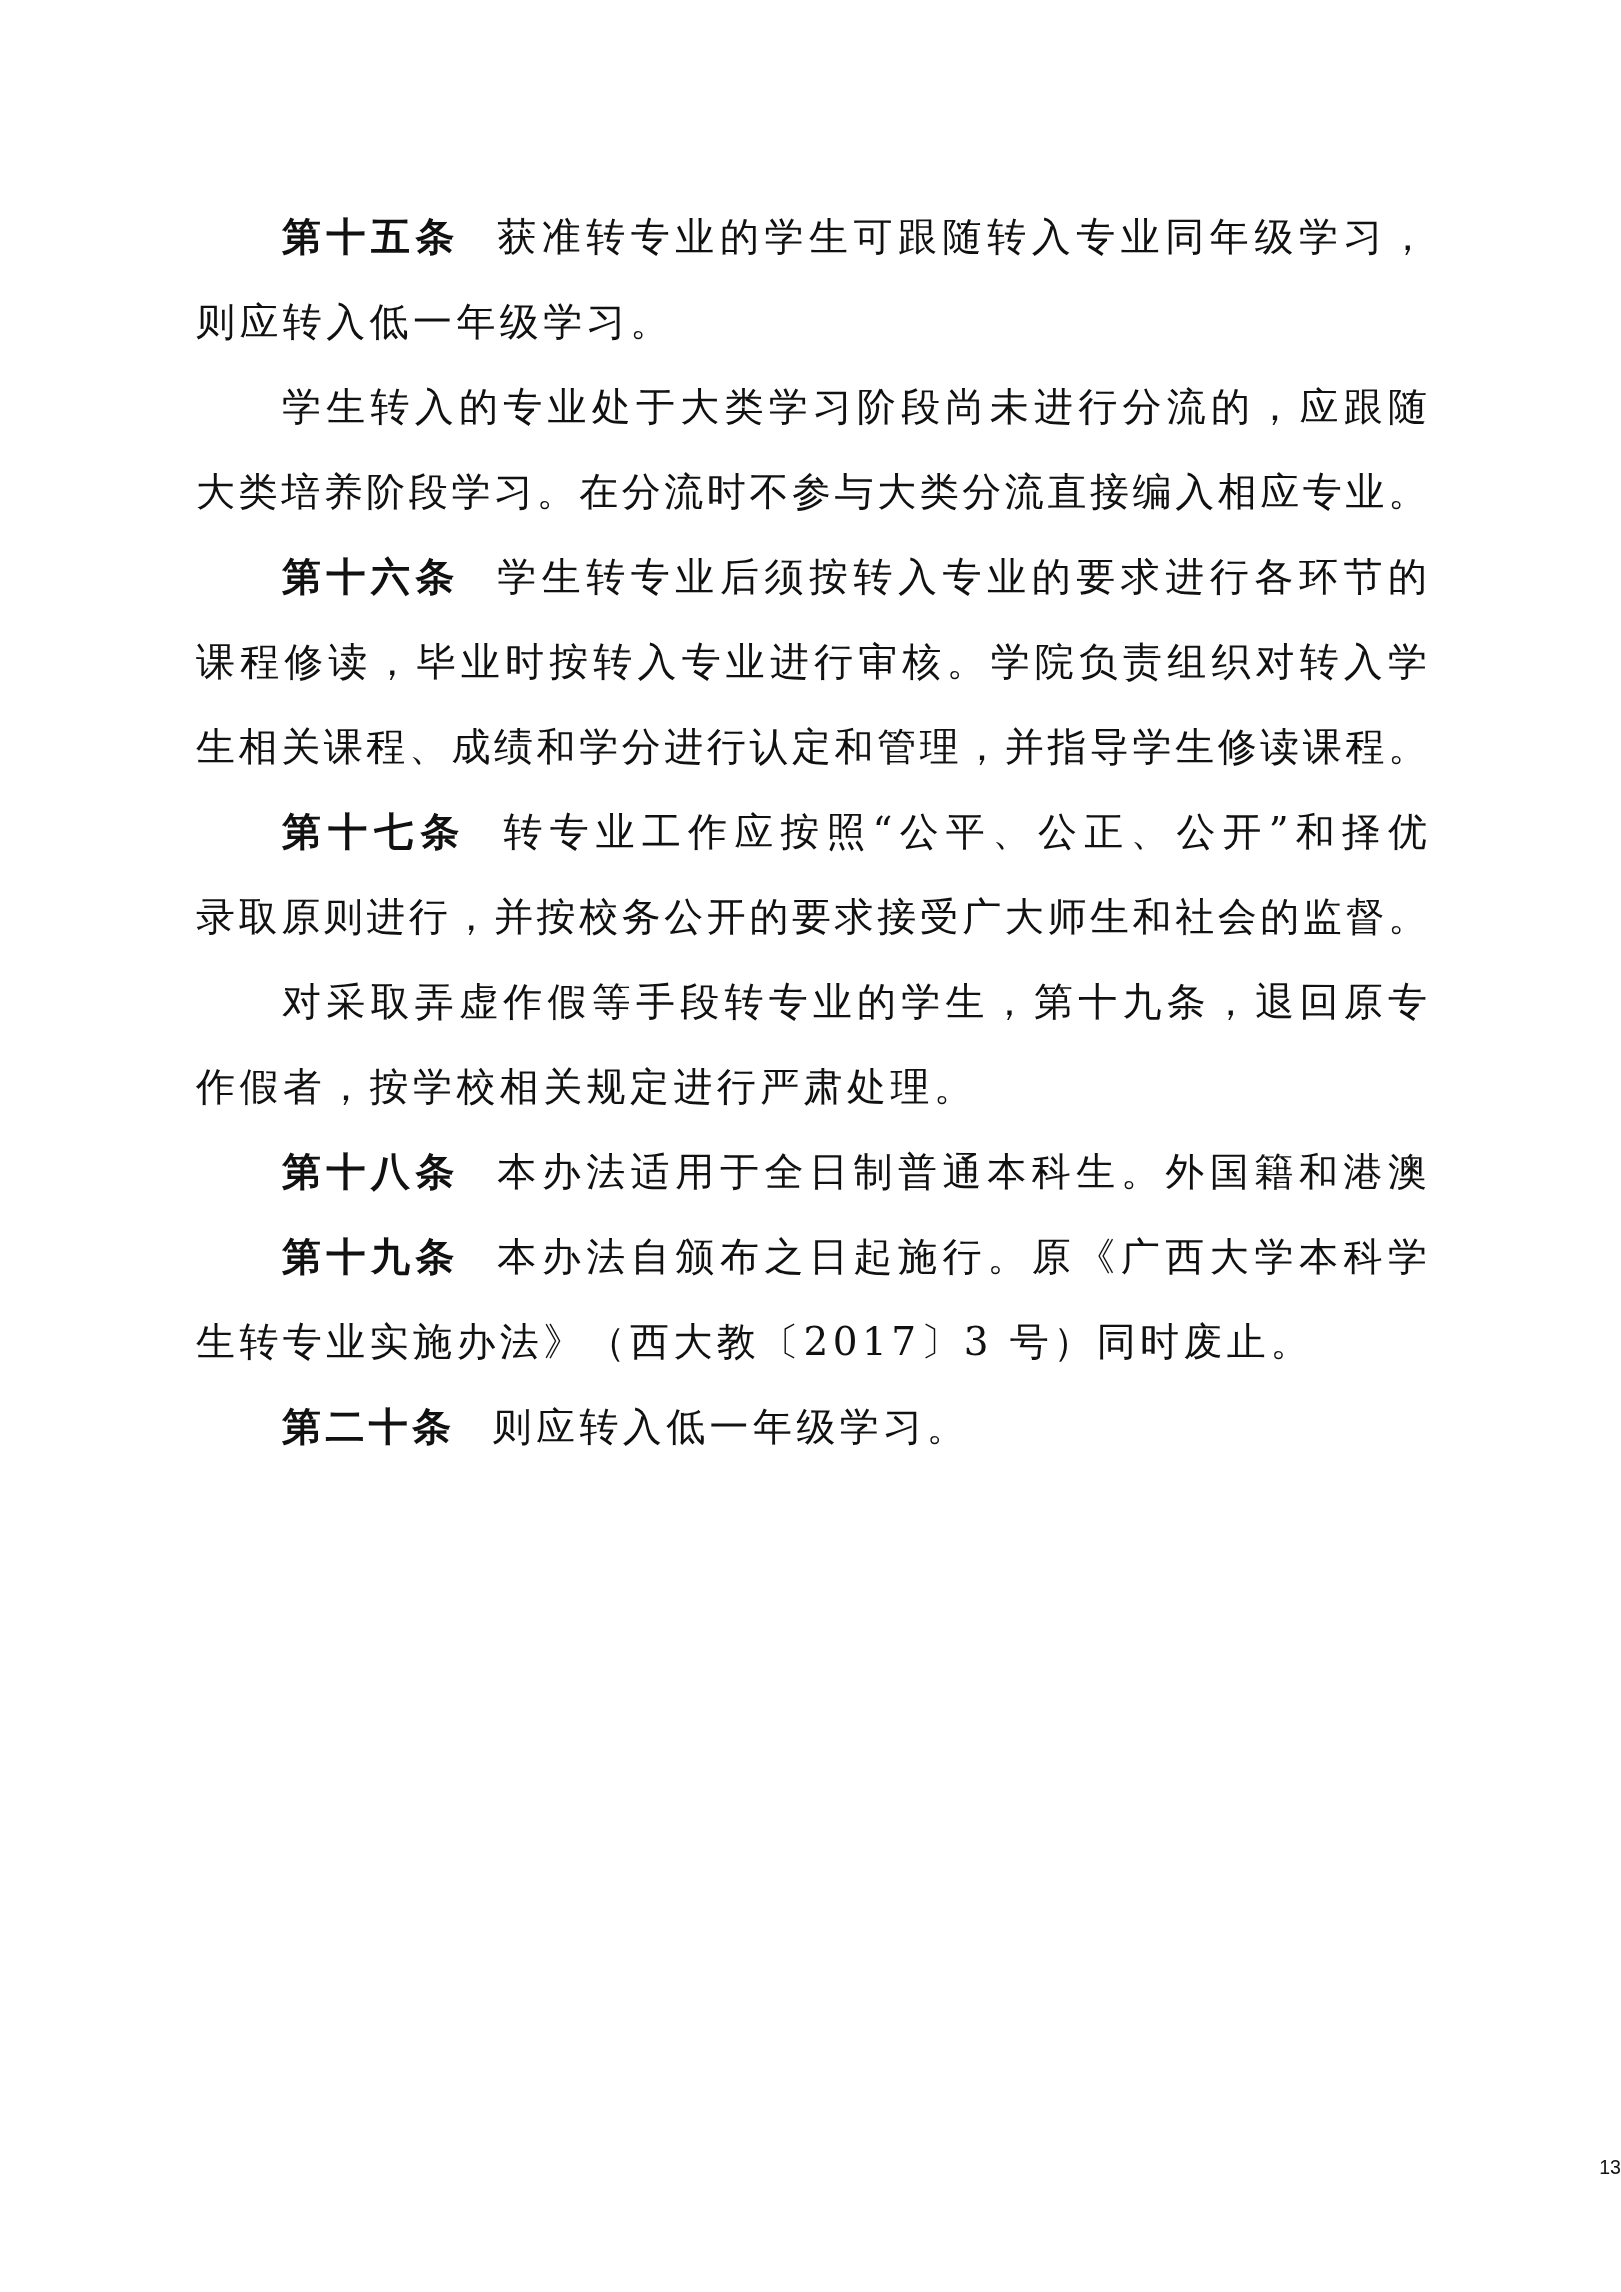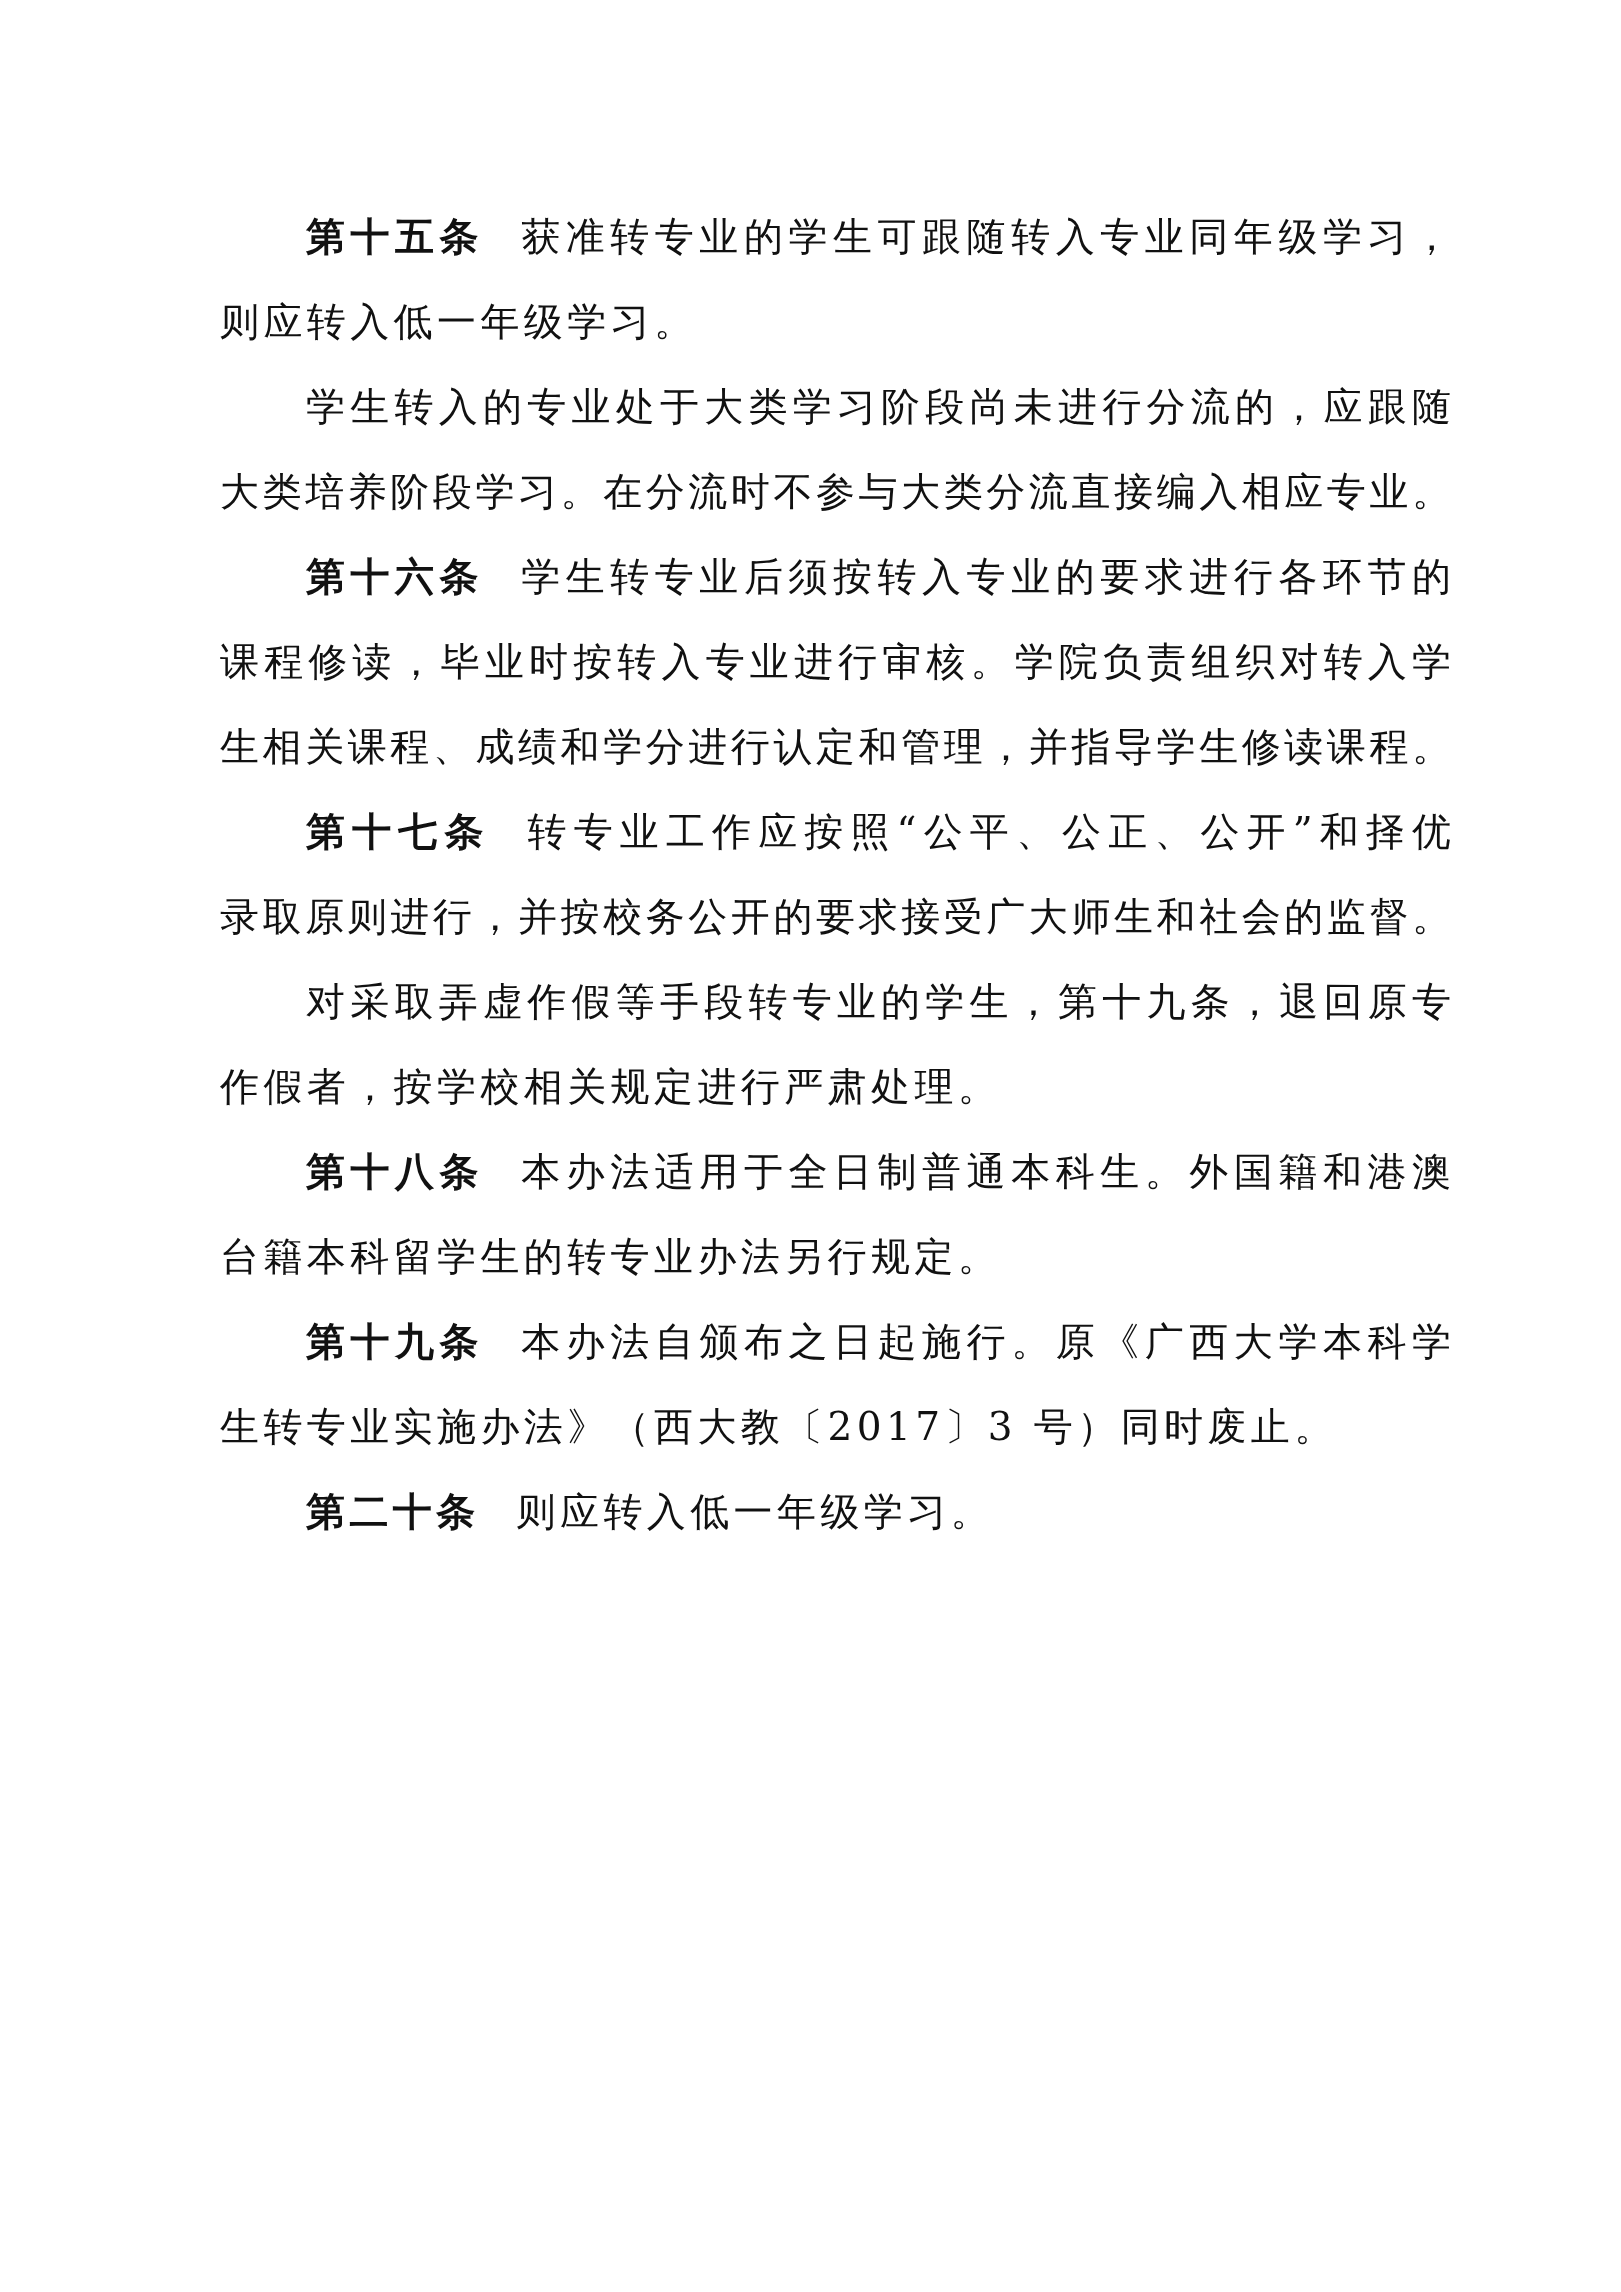--- a/index.html
+++ b/index.html
@@ -15,21 +15,20 @@
       font-family: "DejaVu Serif", "Liberation Serif", serif;
       color: #111111;
     }
     .page {
       position: absolute;
       left: 0;
       top: 0;
       width: 1448px;
       height: 2293px;
       background: #ffffff;
-      margin-left: 24px;
     }
     .body-text {
       position: absolute;
       left: 196px;
       top: 202px;
       width: 1231px;
     }
     .line {
       height: 85px;
       line-height: 69px;
@@ -82,21 +81,20 @@
     <div class="line indent"><span class="heading">第十六条</span><span>学生转专业后须按转入专业的要求进行各环节的</span></div>
     <div class="line">课程修读，毕业时按转入专业进行审核。学院负责组织对转入学</div>
     <div class="line">生相关课程、成绩和学分进行认定和管理，并指导学生修读课程。</div>
 
     <div class="line indent"><span class="heading">第十七条</span><span>转专业工作应按照“公平、公正、公开”和择优</span></div>
     <div class="line">录取原则进行，并按校务公开的要求接受广大师生和社会的监督。</div>
     <div class="line indent">对采取弄虚作假等手段转专业的学生，第十九条，退回原专</div>
     <div class="line last">作假者，按学校相关规定进行严肃处理。</div>
 
     <div class="line indent"><span class="heading">第十八条</span><span>本办法适用于全日制普通本科生。外国籍和港澳</span></div>
-    <div class="line last">台籍本科留学生的转专业办法另行规定。</div>
 
     <div class="line indent"><span class="heading">第十九条</span><span>本办法自颁布之日起施行。原《广西大学本科学</span></div>
     <div class="line last">生转专业实施办法》（西大教〔2017〕3 号）同时废止。</div>
 
     <div class="line indent last"><span class="heading plain">第二十条</span><span>则应转入低一年级学习。</span></div>
 
   </div>
 
   <div class="page-number">13</div>
 </div>

